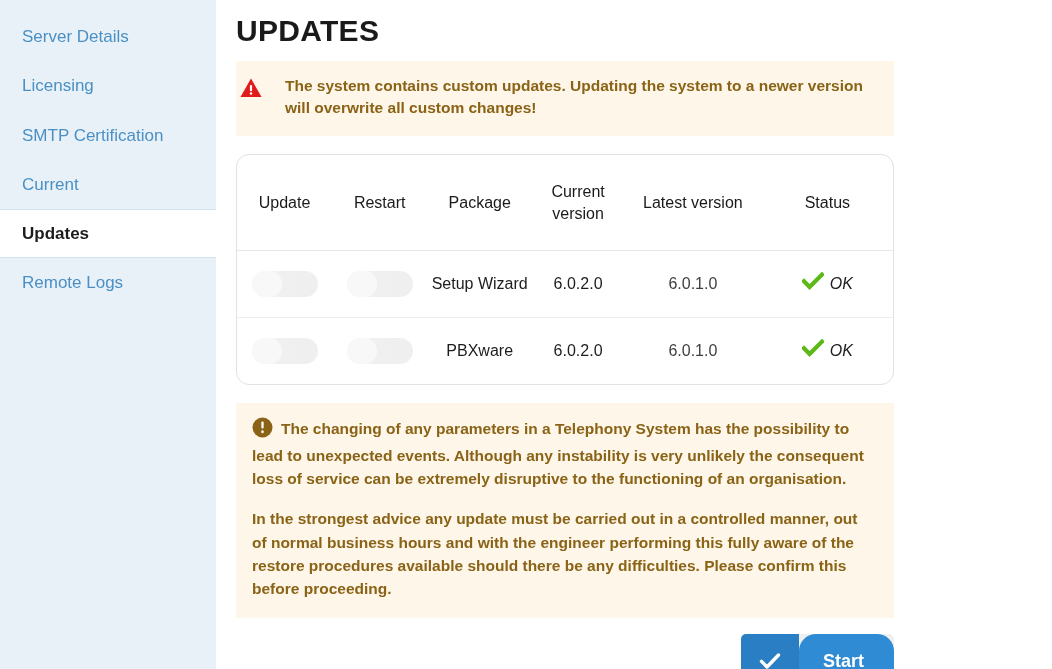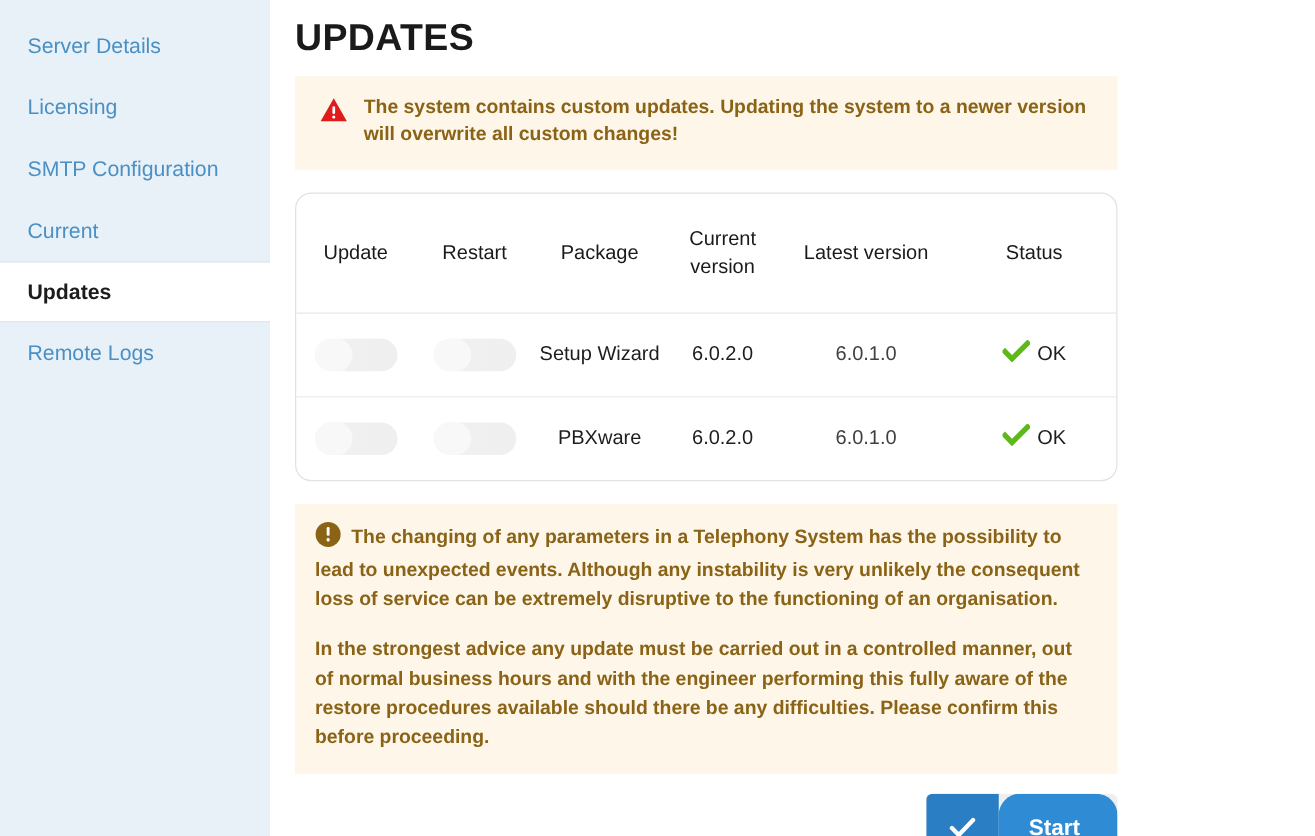--- a/index.html
+++ b/index.html
@@ -69,24 +69,24 @@
     font-weight: bold;
     letter-spacing: 0.3px;
     color: #1a1a1a;
     margin: 0 0 14px 0;
     line-height: 1.1;
   }
 
   
   .banner {
     background: #fdf6e9;
-    padding: 14px 16px 16px 20px;
+    padding: 14px 16px 16px 4px;
     display: flex;
     align-items: flex-start;
-    gap: 13px;
+    gap: 23px;
     margin-bottom: 18px;
   }
 
   .banner-text {
     color: #8a6316;
     font-weight: bold;
     font-size: 15.5px;
     line-height: 1.45;
     max-width: 700px;
   }
@@ -166,20 +166,21 @@
     color: #404040;
     text-decoration: none;
     cursor: pointer;
   }
 
   .status-cell {
     display: inline-flex;
     align-items: center;
     gap: 6px;
     justify-content: center;
+    font-style: italic;
   }
   .status-label { color: #1d1d1d; font-size: 16px; }
 
   
   .notice {
     background: #fdf6e9;
     padding: 14px 18px 18px 16px;
     color: #8a6316;
     font-weight: bold;
     font-size: 15.5px;
@@ -236,21 +237,21 @@
 <div class="app">
 
   <nav class="sidebar">
     <div class="nav-item">
       <span>Server Details</span>
     </div>
     <div class="nav-item">
       <span>Licensing</span>
     </div>
     <div class="nav-item">
-      <span>SMTP Configuration</span>
+      <span>SMTP Certification</span>
     </div>
     <div class="nav-item">
       <span>Current</span>
     </div>
     <div class="nav-item active">
       <span>Updates</span>
     </div>
     <div class="nav-item">
       <span>Remote Logs</span>
     </div>

